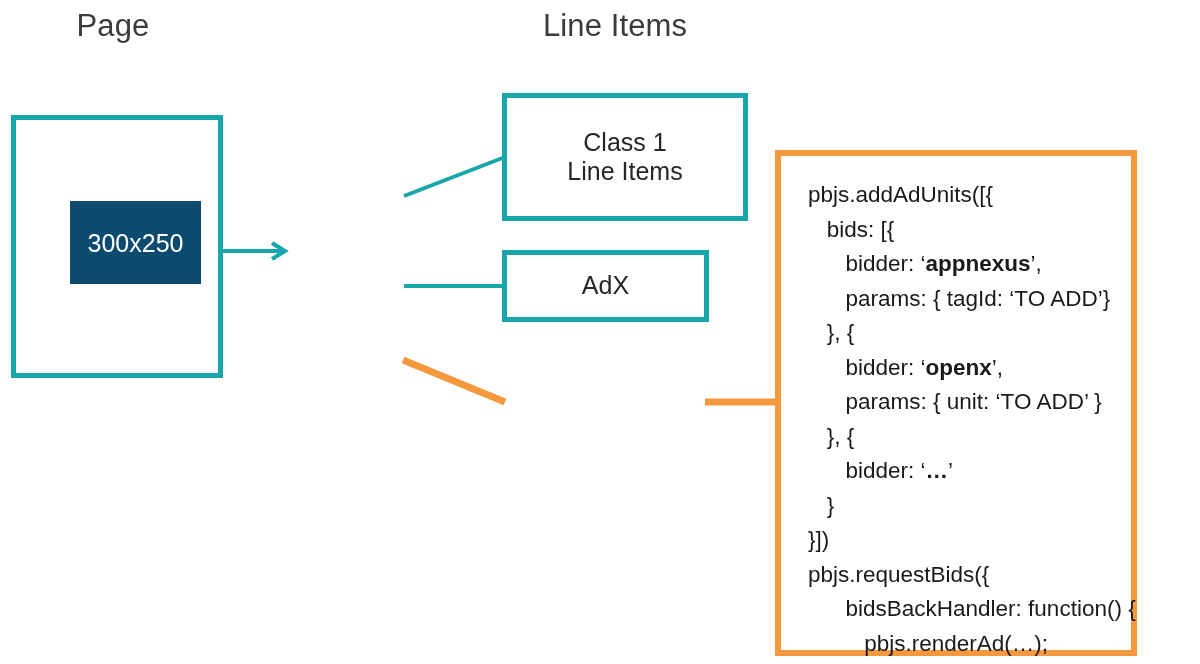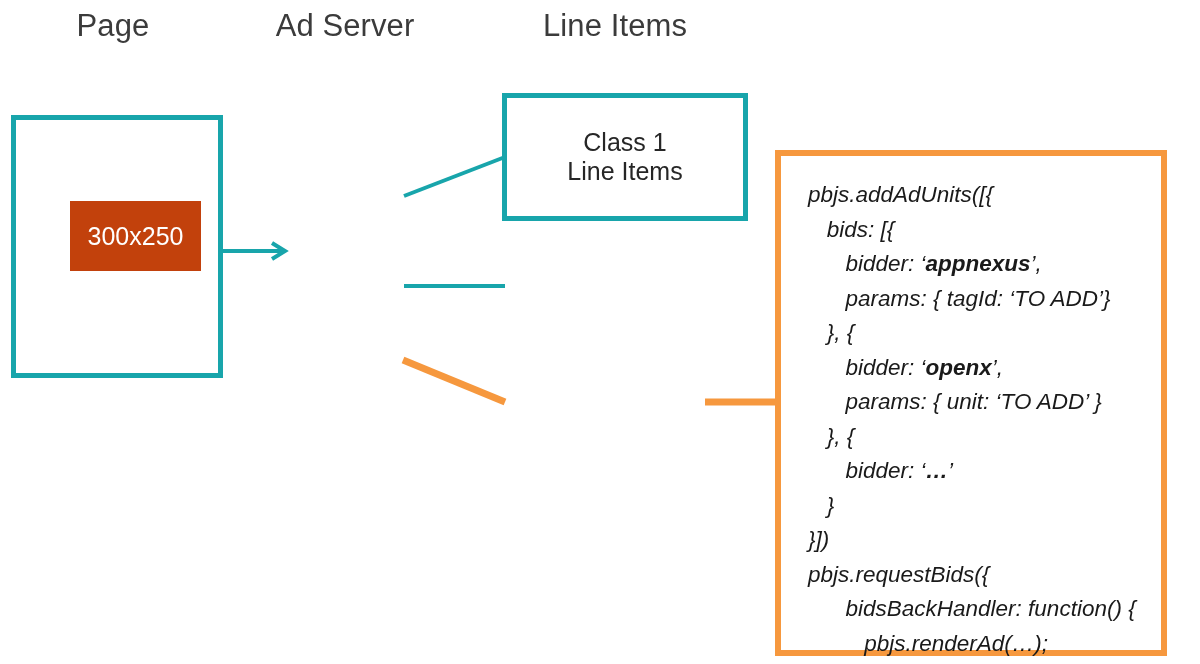--- a/index.html
+++ b/index.html
@@ -55,22 +55,22 @@
   }
 
   
   #page-box { left: 11px; top: 115px; width: 212px; height: 263px; }
 
   #ad-slot {
     position: absolute;
     left: 70px;
     top: 201px;
     width: 131px;
-    height: 70px;
-    background: #c2410c;
+    height: 83px;
+    background: #0c4a6e;
   }
   #ad-slot-label {
     position: absolute;
     left: 0; right: 0; top: 50%;
     transform: translateY(-50%);
     text-align: center;
     font-size: 25px;
     color: #ffffff;
     line-height: 1;
   }
@@ -93,23 +93,22 @@
   #postbid-label {
     top: 50%;
     transform: translateY(-50%);
     font-weight: bold;
   }
 
   
   #code-box {
     left: 775px;
     top: 150px;
-    width: 392px;
+    width: 362px;
     height: 506px;
-    font-style: italic;
   }
   #code-text {
     position: absolute;
     left: 27px;
     top: 22px;
     right: 8px;
     font-size: 22.5px;
     line-height: 34.5px;
     color: #1a1a1a;
     white-space: pre;
@@ -126,21 +125,20 @@
     pointer-events: none;
   }
 </style>
 </head>
 <body>
 
 <div id="canvas">
 
   <div class="col-header" style="left: -17px; top: 10px; width: 260px;">Page</div>
 
-  <div class="col-header" style="left: 215px; top: 10px; width: 260px;">Ad Server</div>
 
   <div class="col-header" style="left: 485px; top: 10px; width: 260px;">Line Items</div>
 
 
   <svg id="wires" viewBox="0 0 1200 664" xmlns="http://www.w3.org/2000/svg">
 
     <g>
       <line x1="200" y1="251" x2="282" y2="251" stroke="#18A5AB" stroke-width="4"></line>
       <polyline points="272,243 285,251 272,259" fill="none" stroke="#18A5AB" stroke-width="4" stroke-linecap="butt" stroke-linejoin="miter"></polyline>
     </g>
@@ -159,20 +157,23 @@
   <div id="ad-slot">
     <div id="ad-slot-label">300x250</div>
   </div>
 
 
   <div class="box box-teal" id="class1-box">
     <div class="box-label" id="class1-label">Class 1
 Line Items</div>
   </div>
 
+  <div class="box box-teal" id="adx-box">
+    <div class="box-label" id="adx-label">AdX</div>
+  </div>
 
 
   <div class="box box-orange" id="code-box">
     <div id="code-text"><span>pbjs.addAdUnits([{</span>
 <span>   bids: [{</span>
 <span>      bidder: ‘<b>appnexus</b>’,</span>
 <span>      params: { tagId: ‘TO ADD’}</span>
 <span>   }, {</span>
 <span>      bidder: ‘<b>openx</b>’,</span>
 <span>      params: { unit: ‘TO ADD’ }</span>

